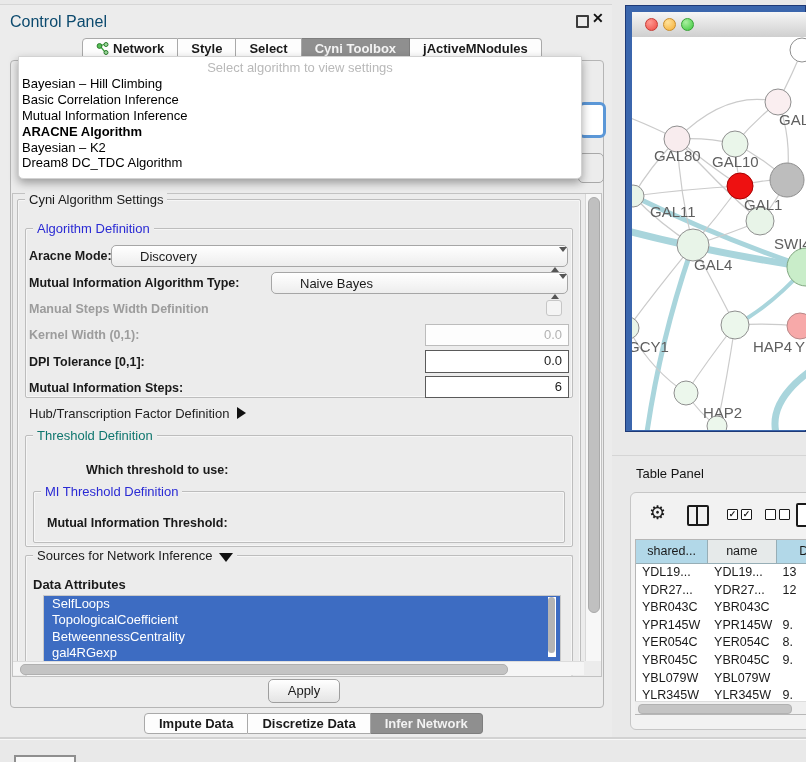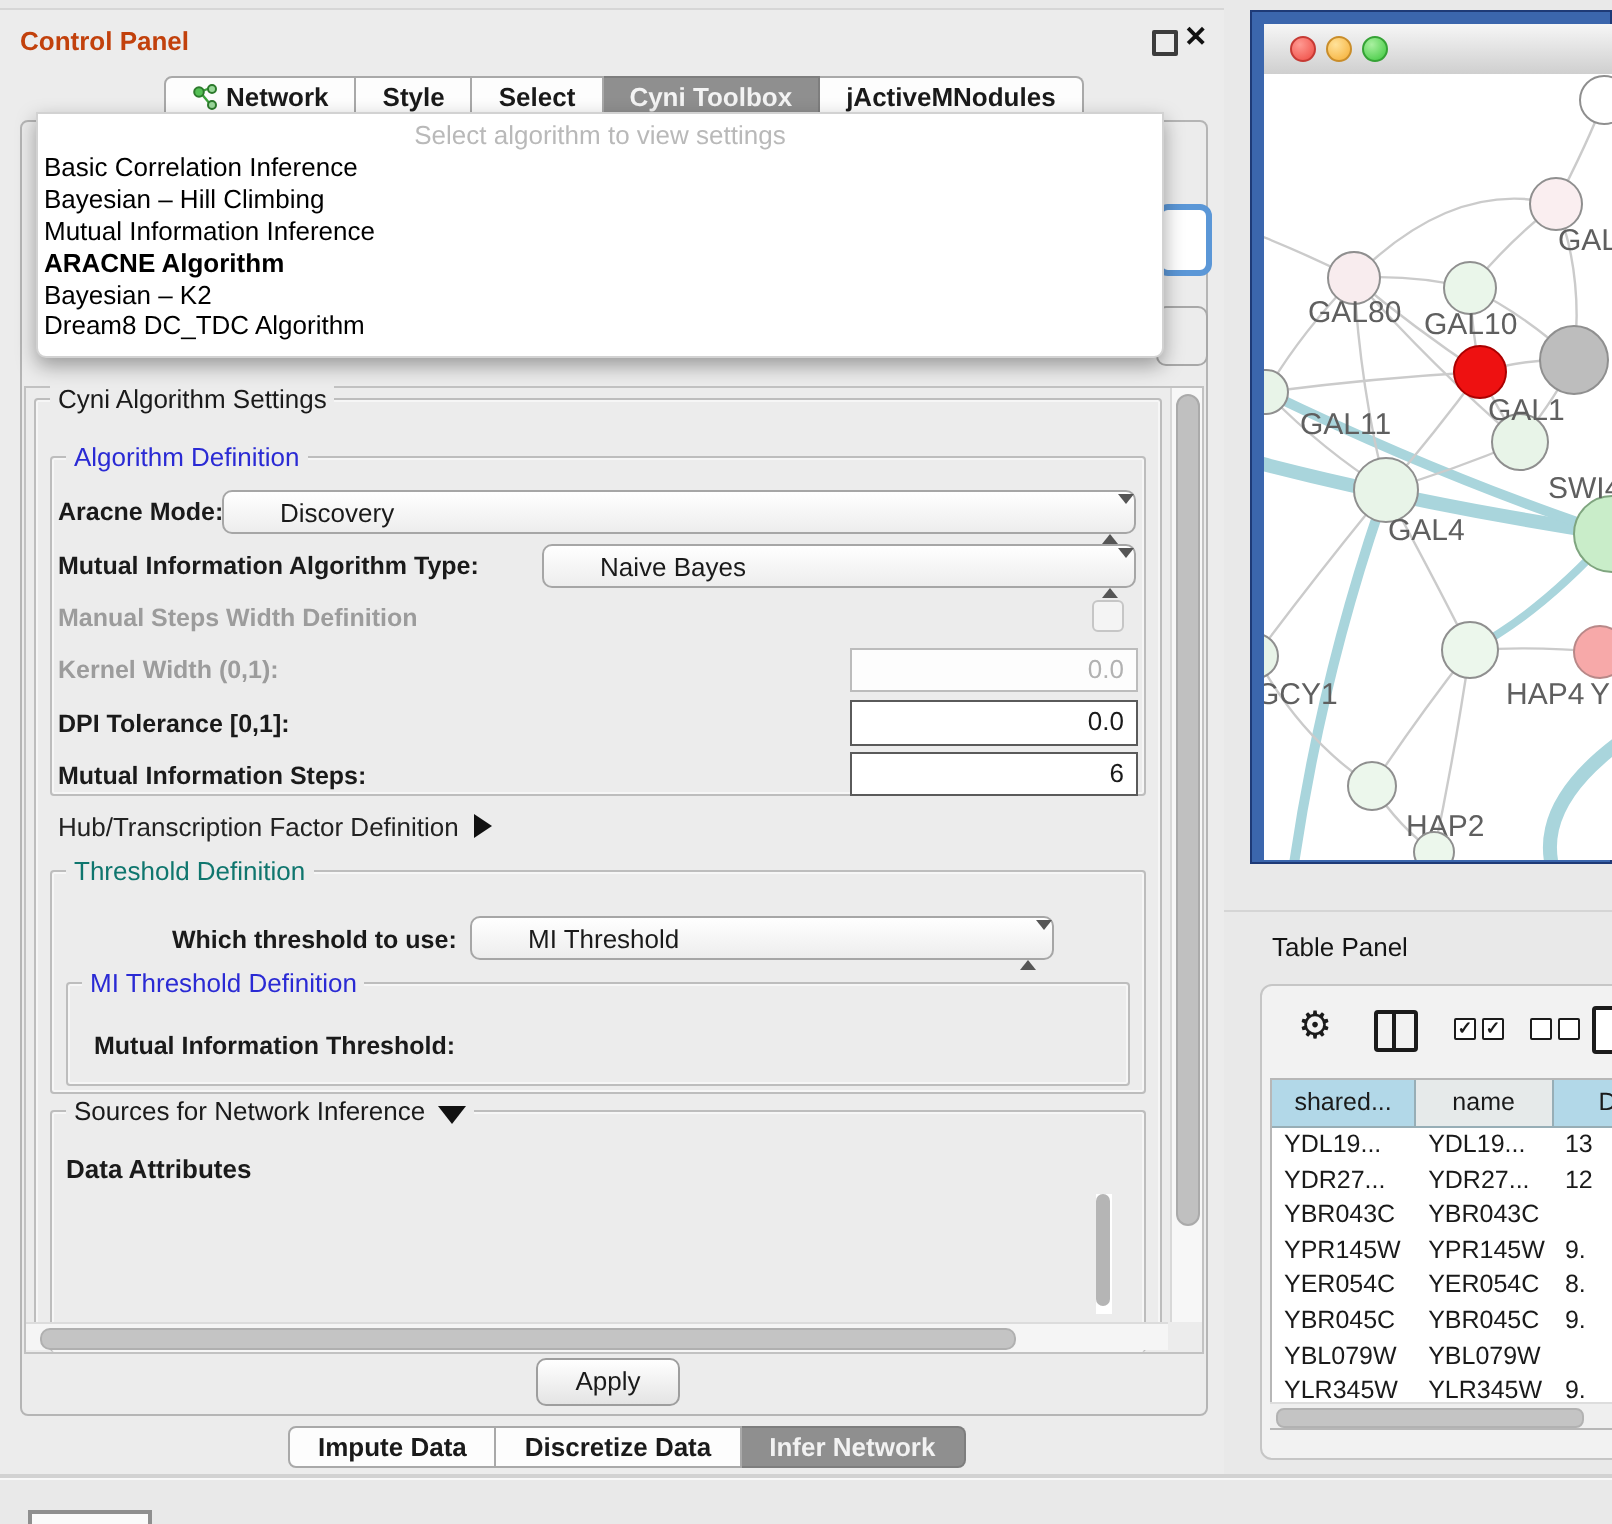--- a/index.html
+++ b/index.html
@@ -2,21 +2,21 @@
 <html><head>
 <meta charset="utf-8">
 <style>
   html,body{margin:0;padding:0;}
   #root{position:relative;width:806px;height:762px;background:#e9e9e9;overflow:hidden;
         font-family:"Liberation Sans",sans-serif;color:#1a1a1a;}
   .abs{position:absolute;}
   
   #cp{left:0;top:4px;width:612px;height:734px;background:#ececec;border-top:1px solid #d6d6d6;}
   #cp-titlebar{left:0;top:0;width:612px;height:29px;background:#ececec;}
-  #cp-title{left:10px;top:8px;font-size:13px;color:#c2410c;font-weight:bold;}
+  #cp-title{left:10px;top:8px;font-size:16px;color:#0c4a6e;}
   #cp-float{left:576px;top:10px;width:9px;height:9px;border:2px solid #3c3c3c;border-radius:1px;background:#ececec;}
   #cp-close{left:592px;top:5px;font-size:14px;font-weight:bold;color:#111;}
   
   .tabrow{display:flex;gap:0;}
   #cp-tabs{left:82px;top:33px;height:22px;}
   .tab{height:20px;line-height:20px;padding:0 13px;background:#fdfdfd;border:1px solid #a9a9a9;
        border-left-width:0;font-size:13px;font-weight:bold;color:#1a1a1a;white-space:nowrap;}
   .tab:first-child{border-left-width:1px;border-radius:4px 0 0 0;}
   .tab:last-child{border-radius:0 4px 0 0;}
   .tab.sel{background:#8f8f8f;color:#f4f4f4;border-color:#7e7e7e;}
@@ -175,52 +175,54 @@
 
       <div style="position:absolute;left:16px;top:212px;font-size:13px;color:#222;">
         <span>Hub/Transcription Factor Definition</span><span class="tri-right"></span>
       </div>
 
       <div class="fset" style="left:12px;top:241px;width:546px;height:110px;">
         <span class="legend green">Threshold Definition</span>
       </div>
 
       <div class="blabel" style="left:73px;top:269px;">Which threshold to use:</div>
-      <div class="combo" style="left:222px;top:264px;width:292px;">
-        <span>MI Threshold</span>
-        <span class="arrows"><span class="up"></span><span class="dn"></span></span>
-      </div>
 
       <div class="fset" style="left:20px;top:297px;width:530px;height:50px;">
         <span class="legend blue">MI Threshold Definition</span>
       </div>
       <div class="blabel" style="left:34px;top:322px;">Mutual Information Threshold:</div>
 
       <div class="fset" style="left:12px;top:361px;width:546px;height:120px;border-bottom:none;">
         <span class="legend"><span>Sources for Network Inference</span><span class="tri-down"></span></span>
       </div>
       <div class="blabel" style="left:20px;top:383px;font-size:13px;">Data Attributes</div>
 
+      <div id="attr-list" class="abs" style="left:30px;top:401px;">
+          <div class="attr-item" style="background: rgb(61, 108, 194);">SelfLoops</div>
+          <div class="attr-item" style="background: rgb(61, 108, 194);">TopologicalCoefficient</div>
+          <div class="attr-item" style="background: rgb(61, 108, 194);">BetweennessCentrality</div>
+          <div class="attr-item" style="background: rgb(61, 108, 194);">gal4RGexp</div>
+        </div>
       <div id="attr-vsb" class="abs" style="left:535px;top:403px;">
         <div id="attr-vsb-thumb"></div>
       </div>
     </div>
 
     <div id="vsb" class="abs">
       <div id="vsb-thumb" class="abs"></div>
     </div>
     <div id="hsb" class="abs">
       <div id="hsb-thumb" class="abs"></div>
     </div>
 
     <div id="dropdown" class="abs">
       <div id="dd-placeholder">Select algorithm to view settings</div>
       <div id="dd-items">
+          <div class="dd-item">Bayesian – Hill Climbing</div>
           <div class="dd-item">Basic Correlation Inference</div>
-          <div class="dd-item">Bayesian – Hill Climbing</div>
           <div class="dd-item">Mutual Information Inference</div>
           <div class="dd-item bold">ARACNE Algorithm</div>
           <div class="dd-item">Bayesian – K2</div>
           <div class="dd-item">Dream8 DC_TDC Algorithm</div>
         </div>
     </div>
 
     <div id="apply-btn" class="abs">Apply</div>
 
     <div id="cp-bottom-tabs" class="abs tabrow">

